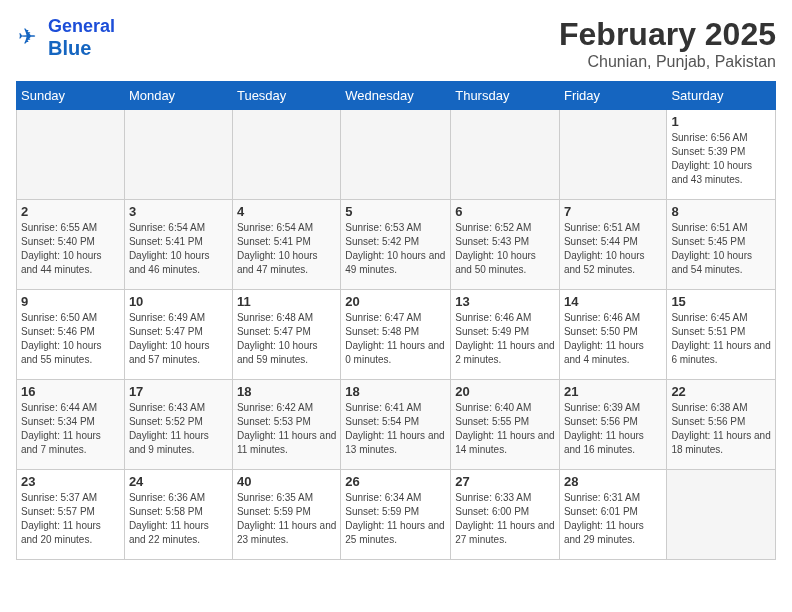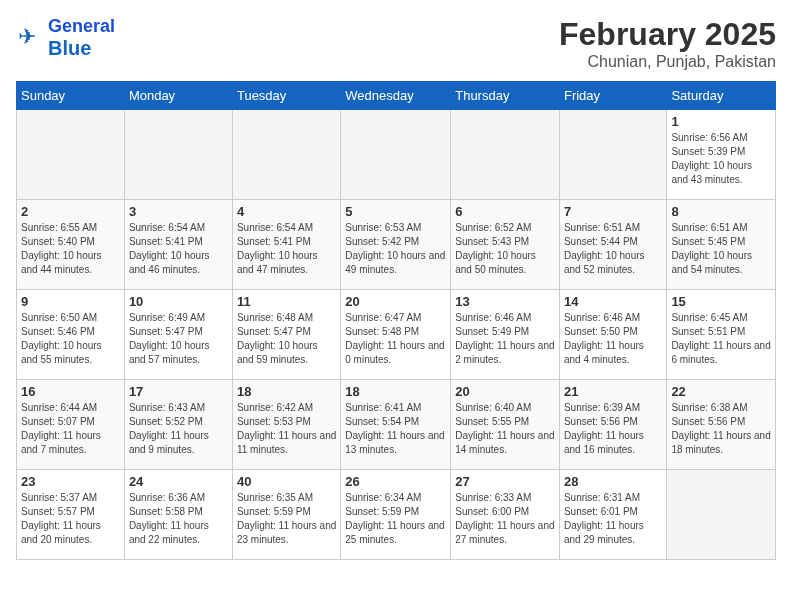--- a/index.html
+++ b/index.html
@@ -201,21 +201,21 @@
           <span class="day-number">15</span>
           <div class="day-info">Sunrise: 6:45 AM
 Sunset: 5:51 PM
 Daylight: 11 hours and 6 minutes.</div>
         </td>
       </tr>
       <tr class="row-alt">
         <td>
           <span class="day-number">16</span>
           <div class="day-info">Sunrise: 6:44 AM
-Sunset: 5:07 PM
+Sunset: 5:34 PM
 Daylight: 11 hours and 7 minutes.</div>
         </td>
         <td>
           <span class="day-number">17</span>
           <div class="day-info">Sunrise: 6:43 AM
 Sunset: 5:52 PM
 Daylight: 11 hours and 9 minutes.</div>
         </td>
         <td>
           <span class="day-number">18</span>

